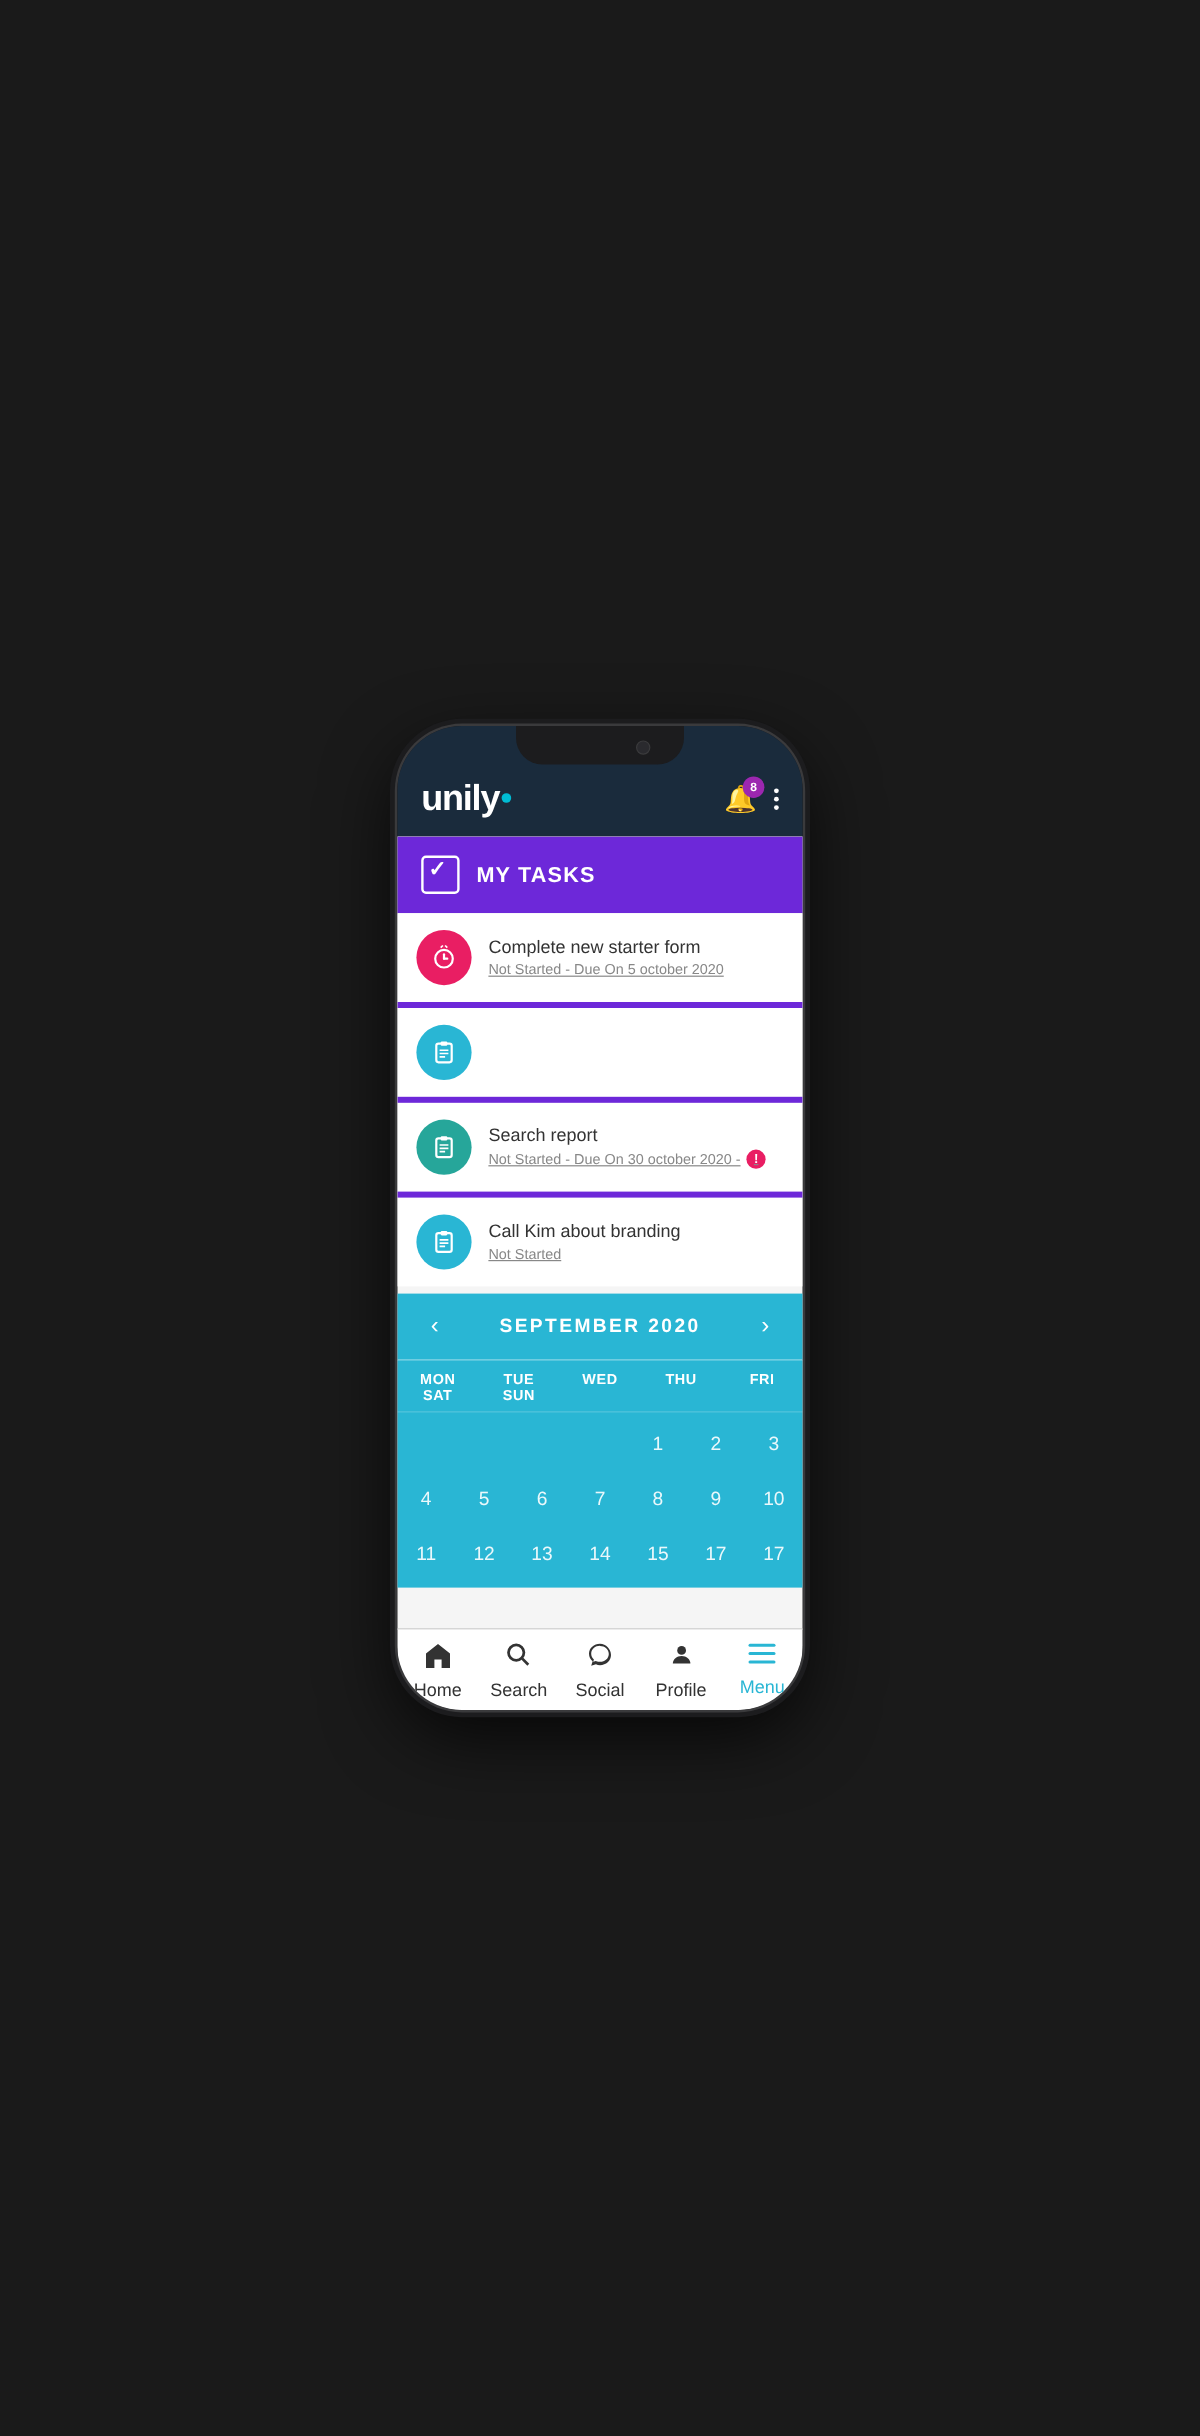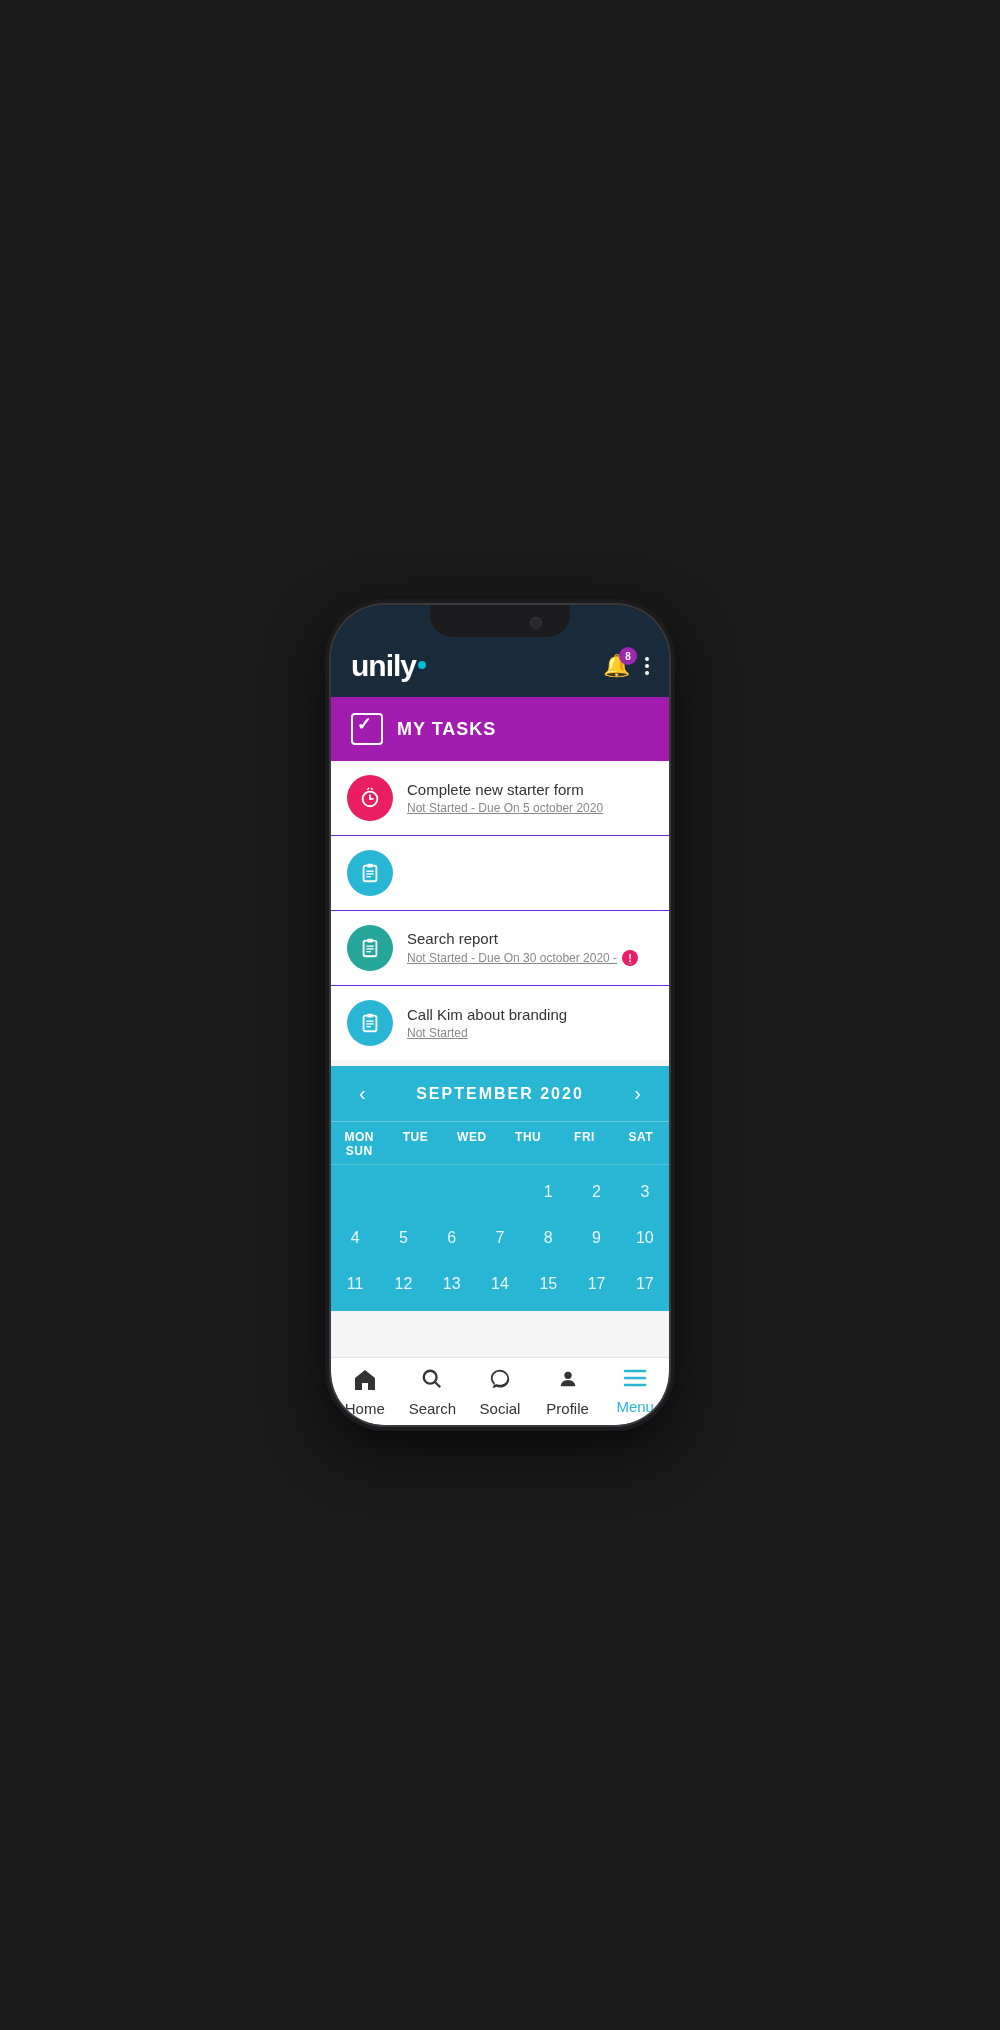--- a/index.html
+++ b/index.html
@@ -134,21 +134,21 @@
 
     
     .main-content {
       flex: 1;
       overflow-y: auto;
       background: #f5f5f5;
     }
 
     
     .tasks-header {
-      background: #a21caf;
+      background: #6d28d9;
       padding: 16px 20px;
       display: flex;
       align-items: center;
       gap: 14px;
     }
 
     .checkbox-icon {
       width: 32px;
       height: 32px;
       border: 2.5px solid white;
@@ -177,21 +177,21 @@
     }
 
     .tasks-list {
       background: white;
     }
 
     .task-item {
       display: flex;
       align-items: center;
       padding: 14px 16px;
-      border-bottom: 1px solid #6d28d9;
+      border-bottom: 5px solid #6d28d9;
       gap: 14px;
     }
 
     .task-icon-circle {
       width: 46px;
       height: 46px;
       border-radius: 50%;
       display: flex;
       align-items: center;
       justify-content: center;
@@ -260,21 +260,21 @@
       cursor: pointer;
       padding: 0 8px;
     }
 
     .calendar-grid {
       background: #29b6d4;
     }
 
     .day-headers {
       display: grid;
-      grid-template-columns: repeat(6, 1fr);
+      grid-template-columns: repeat(5, 1fr);
       border-top: 1px solid rgba(255,255,255,0.3);
       padding: 8px 0 6px;
     }
 
     .day-header {
       text-align: center;
       color: white;
       font-size: 12px;
       font-weight: 600;
       letter-spacing: 0.5px;

